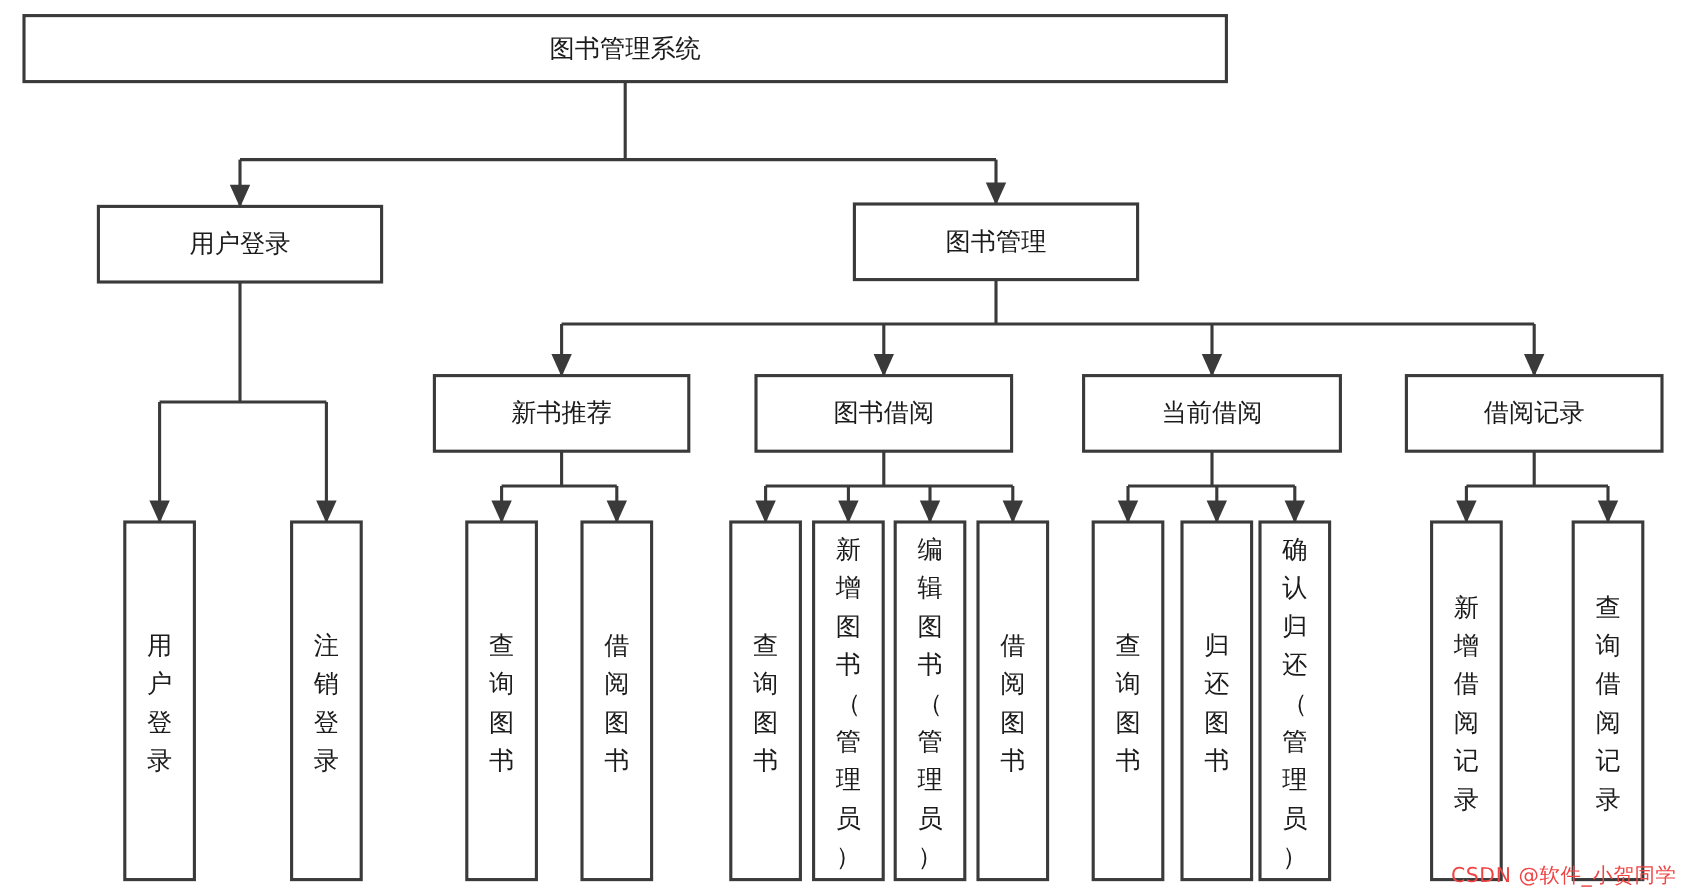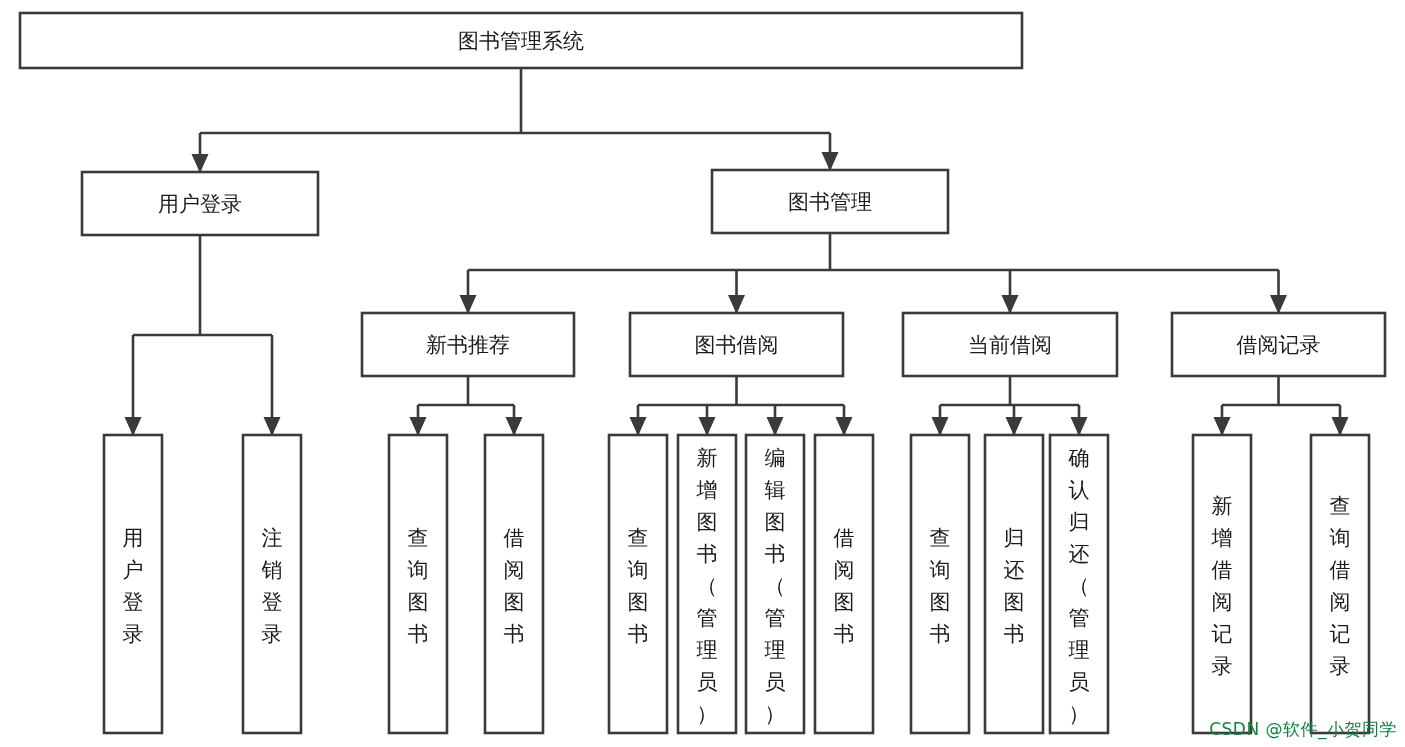--- a/index.html
+++ b/index.html
@@ -55,21 +55,21 @@
   .arrow-head {
     fill: #3a3a3a;
     stroke: none;
   }
   .watermark {
     position: absolute;
     right: 8px;
     bottom: 6px;
     font-family: "DejaVu Sans", "Liberation Sans", sans-serif;
     font-size: 17px;
-    color: #15803d;
+    color: #ef4444;
     letter-spacing: 0.5px;
     user-select: none;
     pointer-events: none;
     white-space: pre;
   }
 </style>
 </head>
 <body>
 
 <div id="diagram-root">

